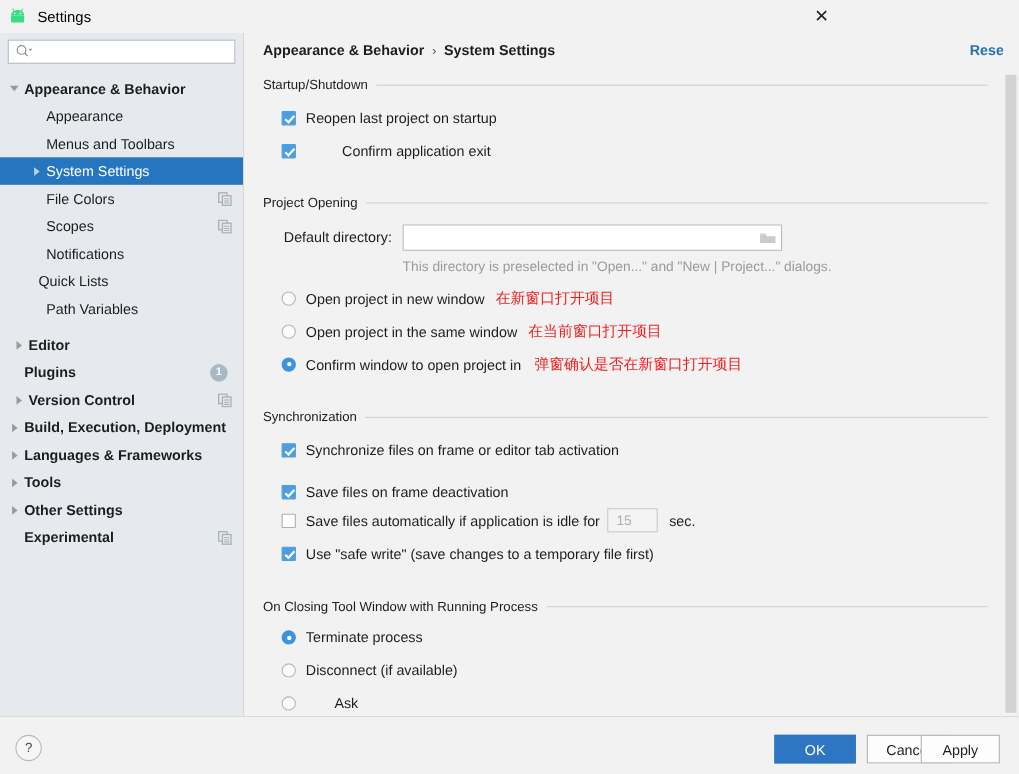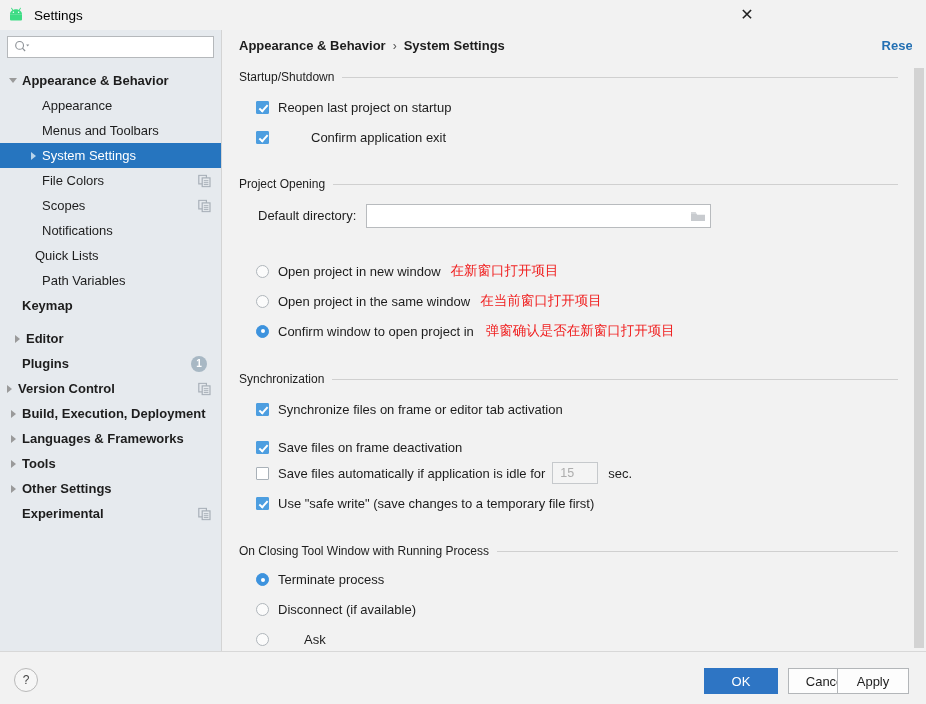--- a/index.html
+++ b/index.html
@@ -363,36 +363,32 @@
           <span class="lbl">Notifications</span>
         </div>
         <div class="tree-row" style="padding-left: 11px; margin-left: 6px;">
           <span class="twisty"></span>
           <span class="lbl">Quick Lists</span>
         </div>
         <div class="tree-row" style="padding-left: 24px;">
           <span class="twisty"></span>
           <span class="lbl">Path Variables</span>
         </div>
-        <div class="tree-row" style="padding-left: 4px;">
-          <span class="twisty"></span>
-          <span class="lbl bold">Keymap</span>
-        </div>
         <div class="tree-row" style="padding-left: 8px; margin-top: 8px;">
           <span class="twisty">
             <span class="tri"></span>
           </span>
           <span class="lbl bold">Editor</span>
         </div>
         <div class="tree-row" style="padding-left: 4px;">
           <span class="twisty"></span>
           <span class="lbl bold">Plugins</span>
           <span class="row-badge">1</span>
         </div>
-        <div class="tree-row" style="padding-left: 0;">
+        <div class="tree-row" style="padding-left: 8px;">
           <span class="twisty">
             <span class="tri"></span>
           </span>
           <span class="lbl bold">Version Control</span>
           <span class="row-copyicon"><svg width="13" height="13" viewBox="0 0 13 13">
               <rect x="0.8" y="0.8" width="7.6" height="8.6" fill="none" stroke="#a8b0b8" stroke-width="1.2"></rect>
               <rect x="4.2" y="3.4" width="7.8" height="8.8" fill="#e6eaee" stroke="#a8b0b8" stroke-width="1.2"></rect>
               <line x1="5.8" y1="6.2" x2="10.4" y2="6.2" stroke="#a8b0b8" stroke-width="1"></line>
               <line x1="5.8" y1="8.2" x2="10.4" y2="8.2" stroke="#a8b0b8" stroke-width="1"></line>
               <line x1="5.8" y1="10.1" x2="10.4" y2="10.1" stroke="#a8b0b8" stroke-width="1"></line>
@@ -471,20 +467,21 @@
     </div>
     <div class="textfield" style="position:absolute; left:144px; top:174px; width:345px;">
       <span class="val"></span>
       <span class="folder-icon">
         <svg width="16" height="13" viewBox="0 0 16 13">
           <path d="M1 3.4h5.1l1.2 1.3H15V11H1z" fill="#c8cbcf"></path>
           <path d="M1 2.2h4.6l1.1 1.2H1z" fill="#c8cbcf"></path>
         </svg>
       </span>
     </div>
+    <div class="hint-text" style="left:144px; top:205px;">This directory is preselected in "Open..." and "New | Project..." dialogs.</div>
 
     <div id="project-open-options">
         <div class="ctrl-row" style="left: 34px; top: 232px;">
           <span class="rb"></span>
           <span class="ctrl-label">Open project in new window</span>
           <span class="cn-note" style="margin-left: 10px;">在新窗口打开项目</span>
         </div>
         <div class="ctrl-row" style="left: 34px; top: 262px;">
           <span class="rb"></span>
           <span class="ctrl-label">Open project in the same window</span>

